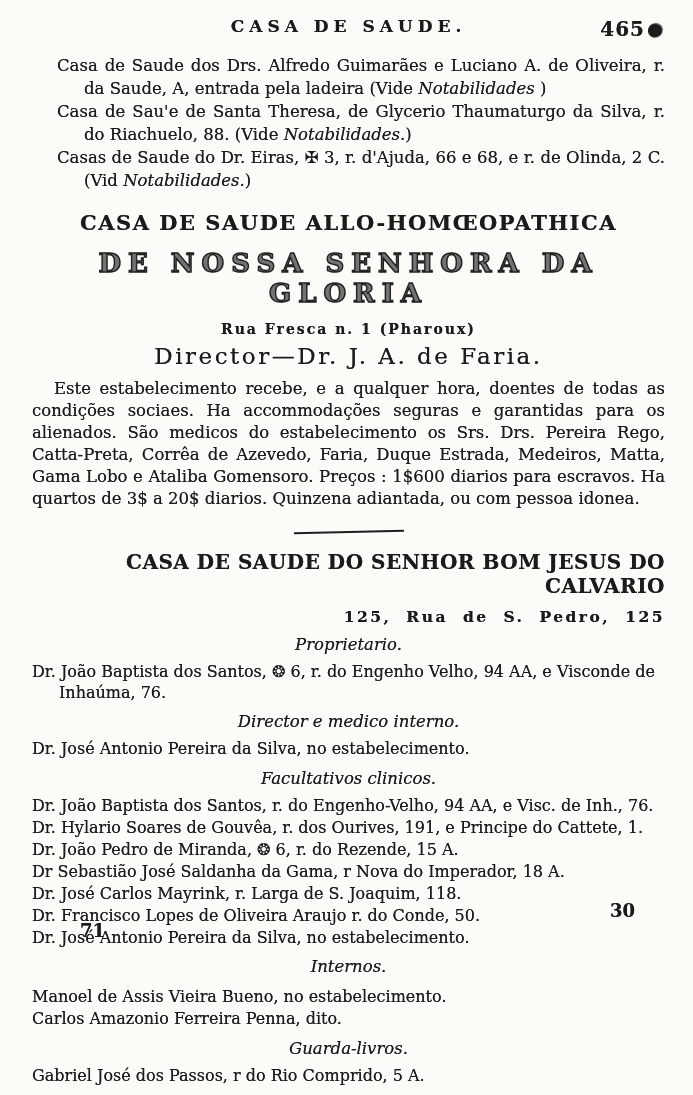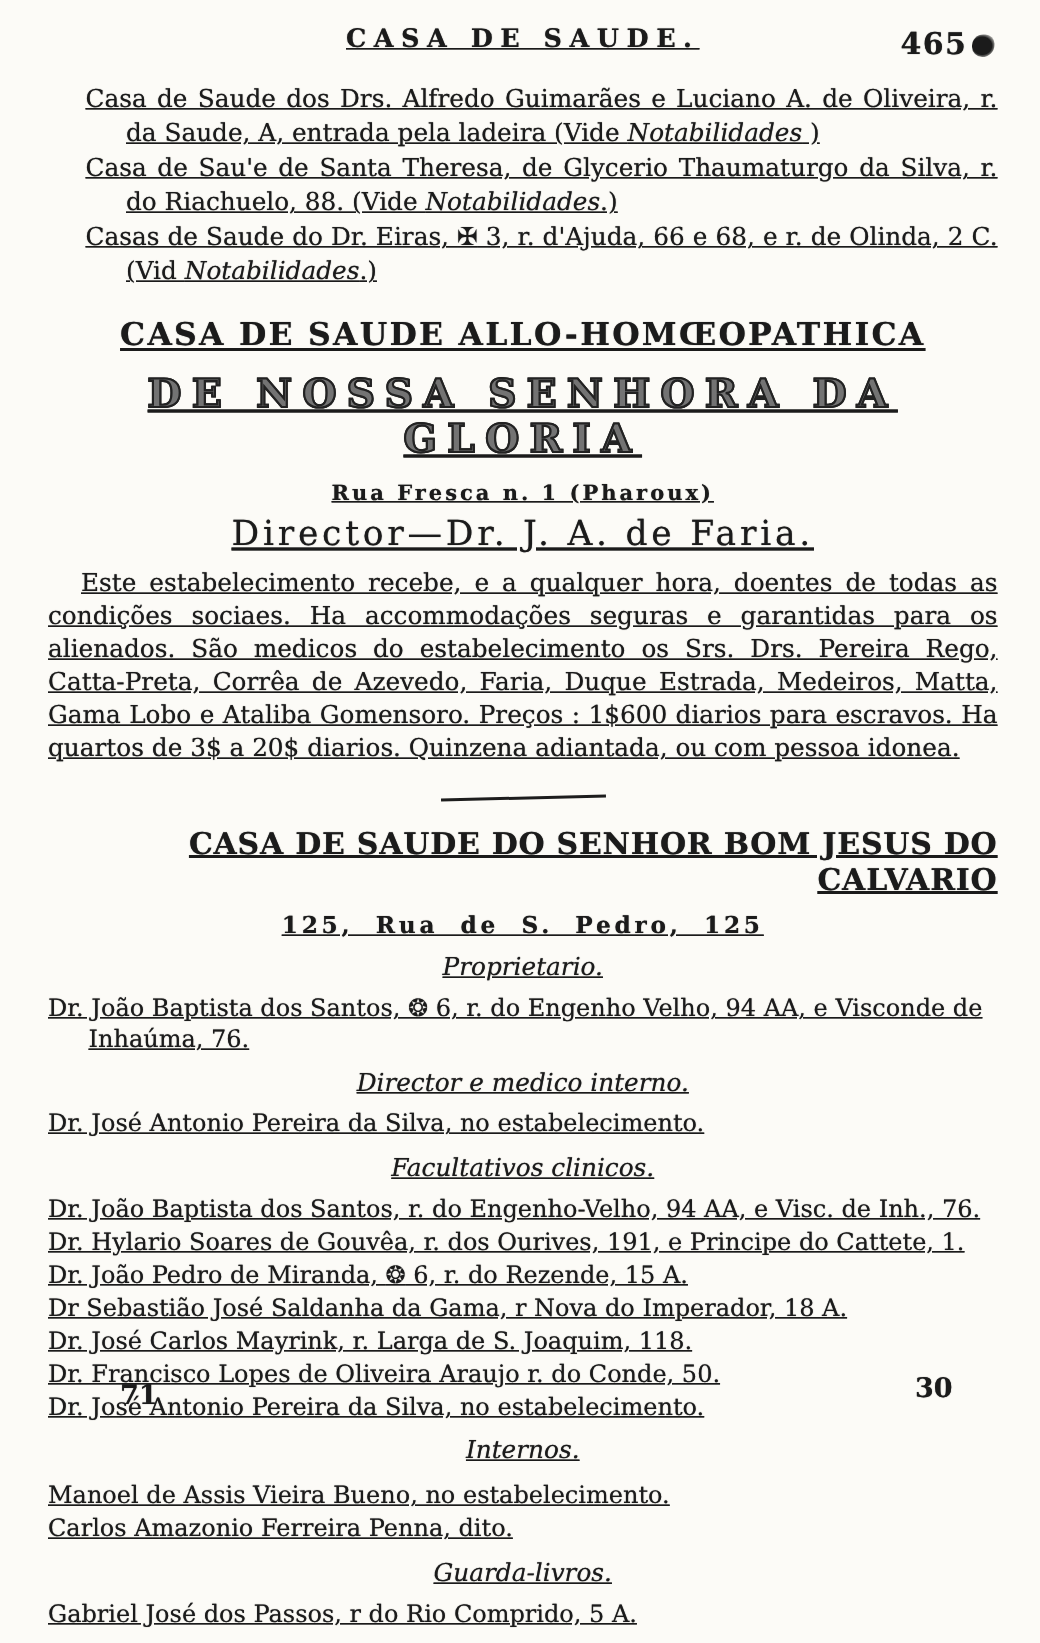--- a/index.html
+++ b/index.html
@@ -9,21 +9,20 @@
     background: #fcfbf7;
     font-family: "DejaVu Serif", "Liberation Serif", serif;
     color: #1b1b1b;
     overflow: hidden;
   }
   .page {
     position: relative;
     width: 693px; height: 956px;
     padding: 16px 28px 14px 32px;
     text-shadow: 0 0 .6px rgba(20,20,20,.75); 
-    text-decoration: underline;
   }
 
   
   .running-head { position: relative; text-align: center; height: 26px; }
   .run-title { font-weight: bold; font-size: 17px; letter-spacing: 5px; }
   .page-num-wrap { position: absolute; right: 2px; top: 1px; font-weight: bold; font-size: 20px; letter-spacing: 1px; }
   .smudge {
     display: inline-block; width: 15px; height: 15px; margin-left: 3px;
     vertical-align: middle; border-radius: 50% 40% 55% 45%;
     background: radial-gradient(ellipse at 45% 50%, #1b1b1b 55%, rgba(27,27,27,.4) 75%, transparent 90%);
@@ -45,29 +44,29 @@
   }
   .g-addr { margin-top: 13px; text-align: center; font-weight: bold; font-size: 14px; letter-spacing: 2px; }
   .g-dir { margin-top: 6px; text-align: center; font-size: 23px; letter-spacing: 2.5px; }
   .g-para { margin: 9px 0 0; font-size: 16.5px; line-height: 1.34; text-align: justify; text-indent: 22px; }
 
   
   .divider { border: none; border-top: 2.5px solid #1d1d1d; width: 110px; margin: 21px auto 17px; transform: rotate(-1.4deg); }
 
   
   .c-title { margin: 0; text-align: right; font-size: 20px; font-weight: bold; letter-spacing: .5px; }
-  .c-addr { margin-top: 9px; text-align: center; font-weight: bold; font-size: 15.5px; letter-spacing: 2.5px; word-spacing: 7px; }
+  .c-addr { margin-top: 9px; text-align: right; font-weight: bold; font-size: 15.5px; letter-spacing: 2.5px; word-spacing: 7px; }
   .subhead { margin: 9px 0 7px; text-align: center; font-style: italic; font-size: 16.5px; }
   .calvario .entry { font-size: 16px; line-height: 1.32; margin: 1px 0; }
   .block-gap { margin-top: 10px !important; }
 
   
   .page-footer { position: absolute; left: 0; right: 0; bottom: 14px; height: 22px; font-size: 18px; font-weight: bold; }
   .foot-left { position: absolute; left: 80px; }
-  .foot-right { position: absolute; right: 58px; bottom: 6px; }
+  .foot-right { position: absolute; right: 58px; bottom: 21px; }
 </style>
 </head>
 <body>
 
 <div class="page">
 
   <div class="running-head">
     <div class="run-title">CASA DE SAUDE.</div>
     <div class="page-num-wrap">
       <span>465</span><span class="smudge"></span>

